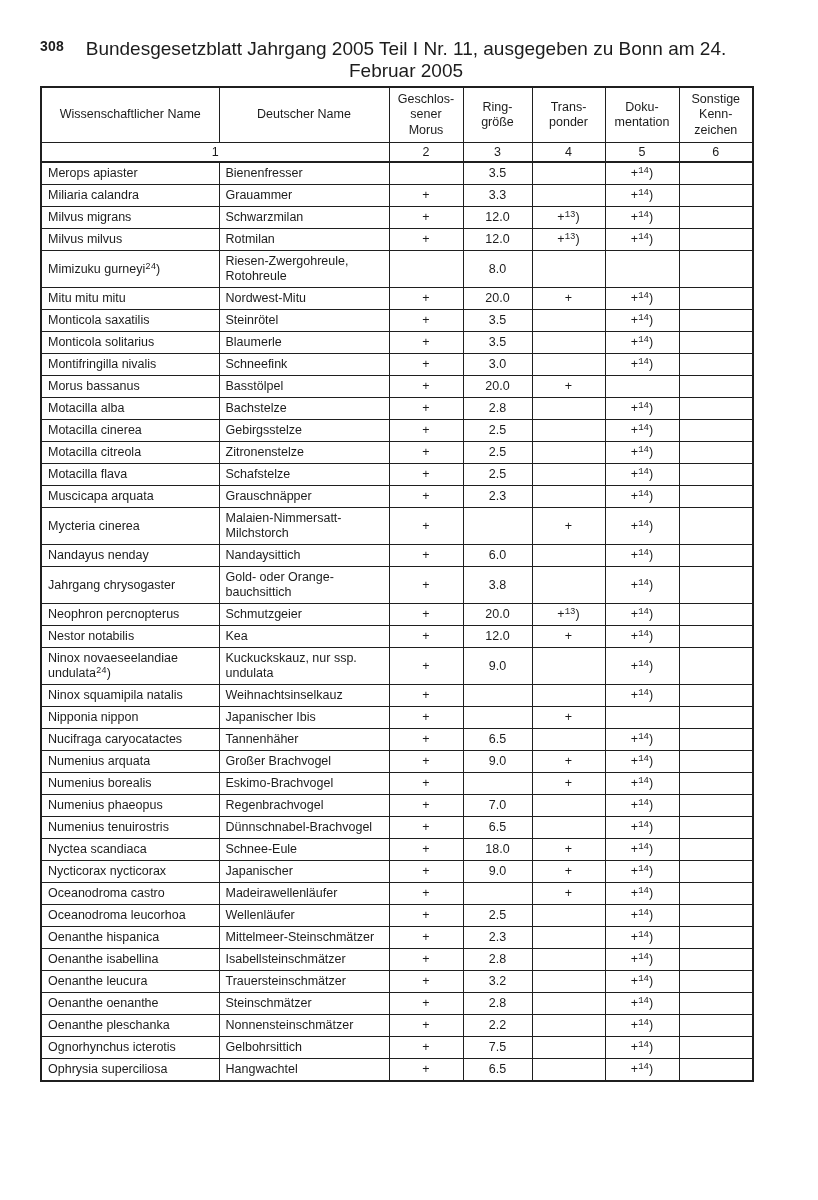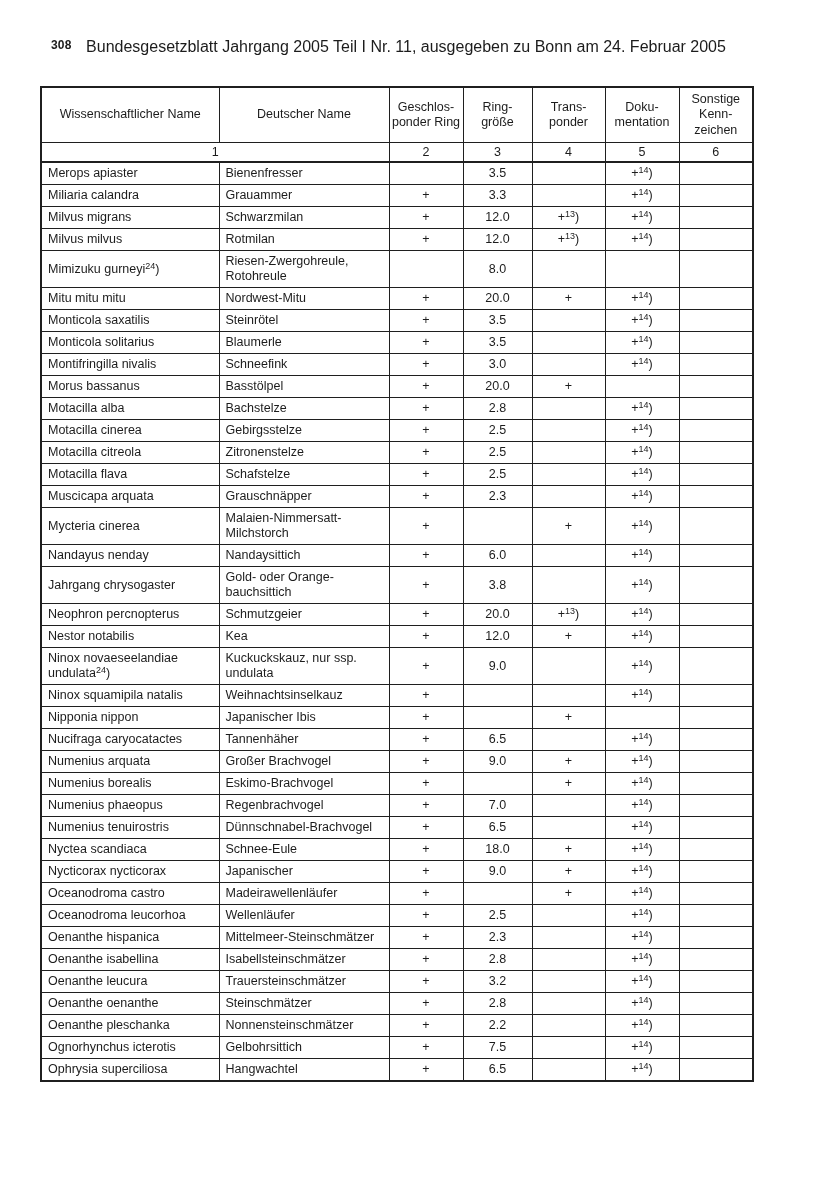--- a/index.html
+++ b/index.html
@@ -17,30 +17,30 @@
   }
   .page-header {
     position: absolute;
     top: 38px;
     left: 40px;
     width: 712px;
     height: 20px;
   }
   .page-number {
     position: absolute;
-    left: 11px;
+    left: 0;
     top: 0;
     font-weight: bold;
-    font-size: 12px;
+    font-size: 14px;
     letter-spacing: 0.2px;
   }
   .page-title {
     display: block;
     text-align: center;
-    font-size: 16px;
+    font-size: 19px;
     padding-left: 20px;
   }
   table.species {
     position: absolute;
     top: 86px;
     left: 40px;
     width: 712px;
     border-collapse: collapse;
     table-layout: fixed;
     border: 2px solid #1f1f1f;
@@ -78,20 +78,21 @@
   tbody td.c {
     text-align: center;
     padding: 3px 2px;
   }
   sup {
     font-size: 9px;
     line-height: 0;
     vertical-align: baseline;
     position: relative;
     top: -4px;
+    font-family: Liberation Mono, monospace;
   }
 </style>
 </head>
 <body>
 
 <div class="page-header">
   <span class="page-number">308</span>
   <span class="page-title">Bundesgesetzblatt Jahrgang 2005 Teil I Nr. 11, ausgegeben zu Bonn am 24. Februar 2005</span>
 </div>
 
@@ -103,21 +104,21 @@
     <col style="width:69px">
     <col style="width:73px">
     <col style="width:74px">
     <col style="width:74px">
   </colgroup>
   <thead>
     <tr>
       <th>Wissenschaftlicher Name</th>
       <th>Deutscher Name</th>
       <th>Geschlos-
-ponder Ring</th>
+sener Morus</th>
       <th>Ring-
 größe</th>
       <th>Trans-
 ponder</th>
       <th>Doku-
 mentation</th>
       <th>Sonstige
 Kenn-
 zeichen</th>
     </tr>

